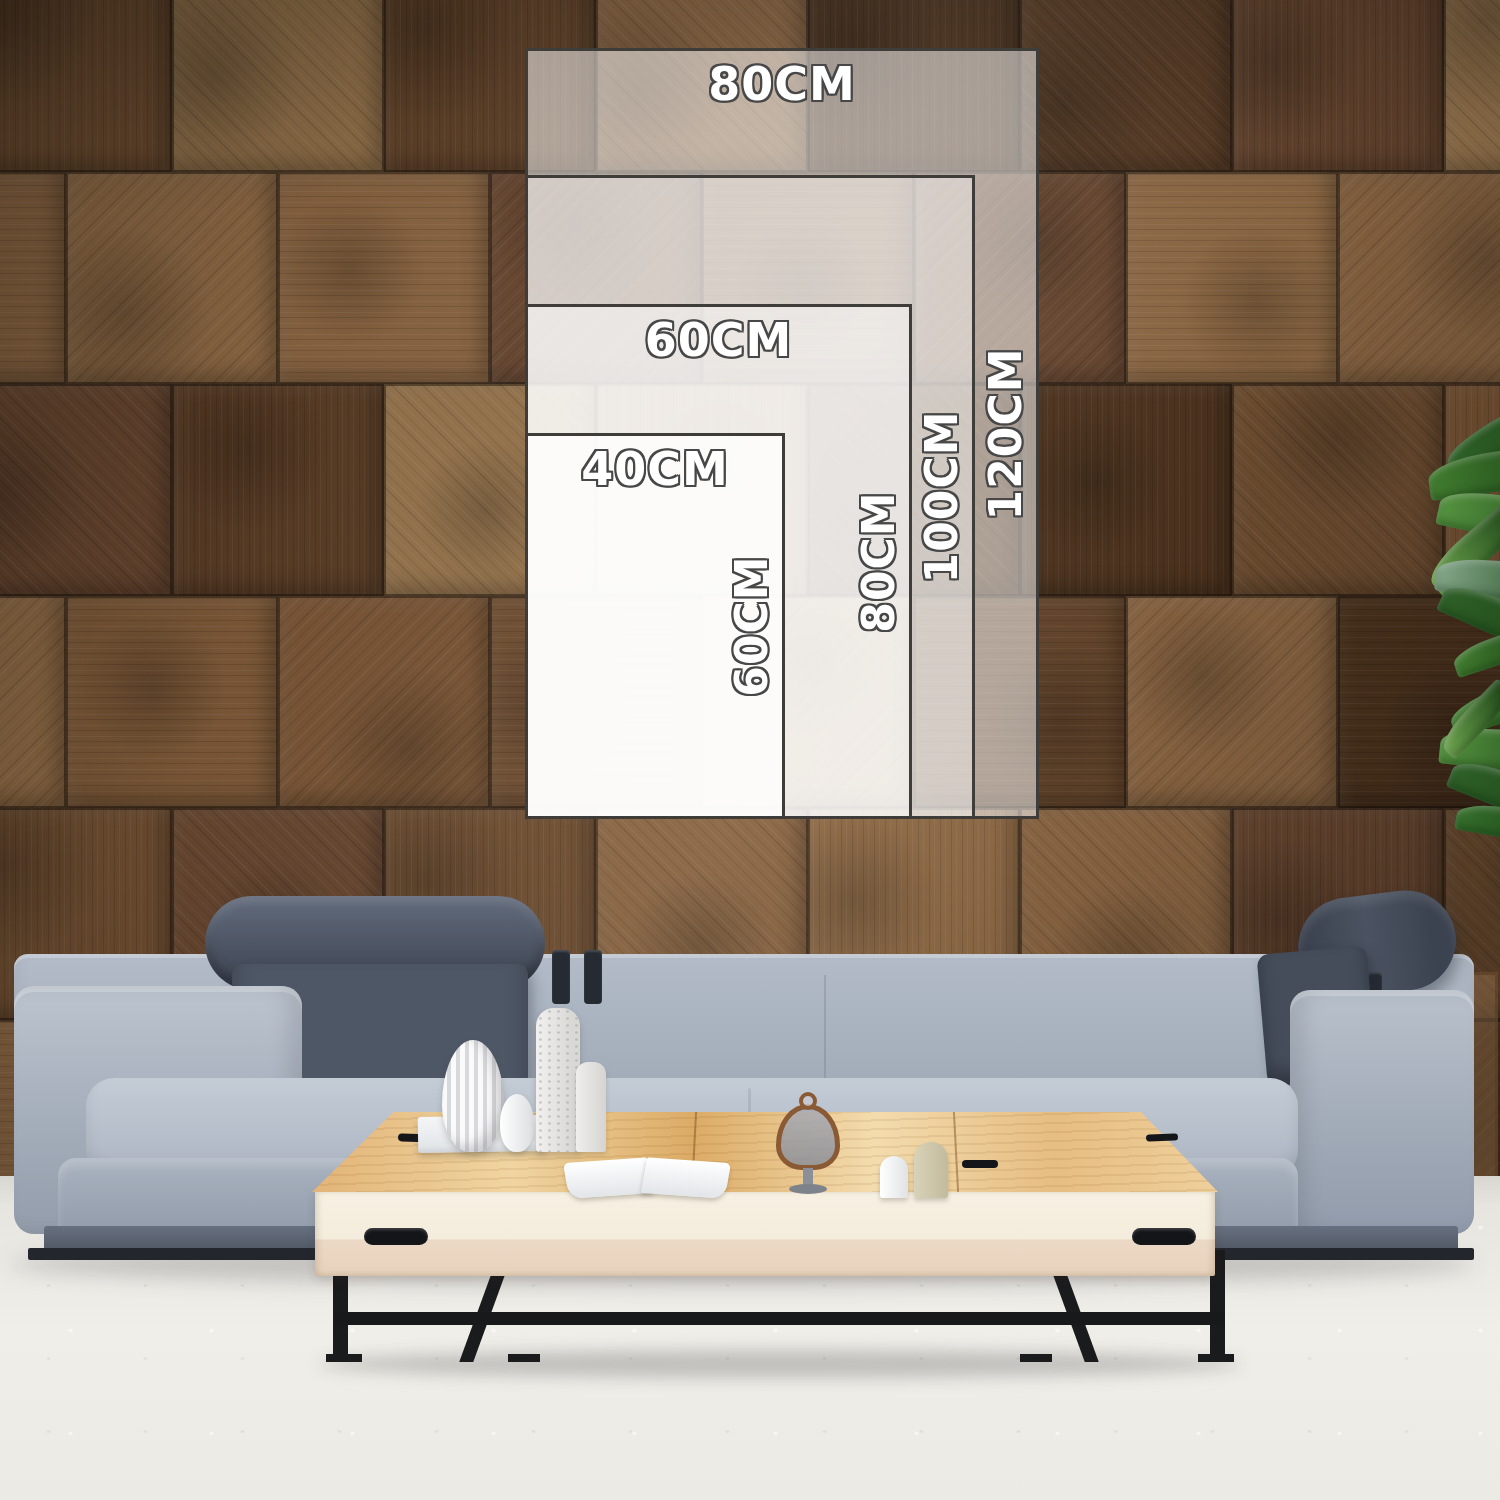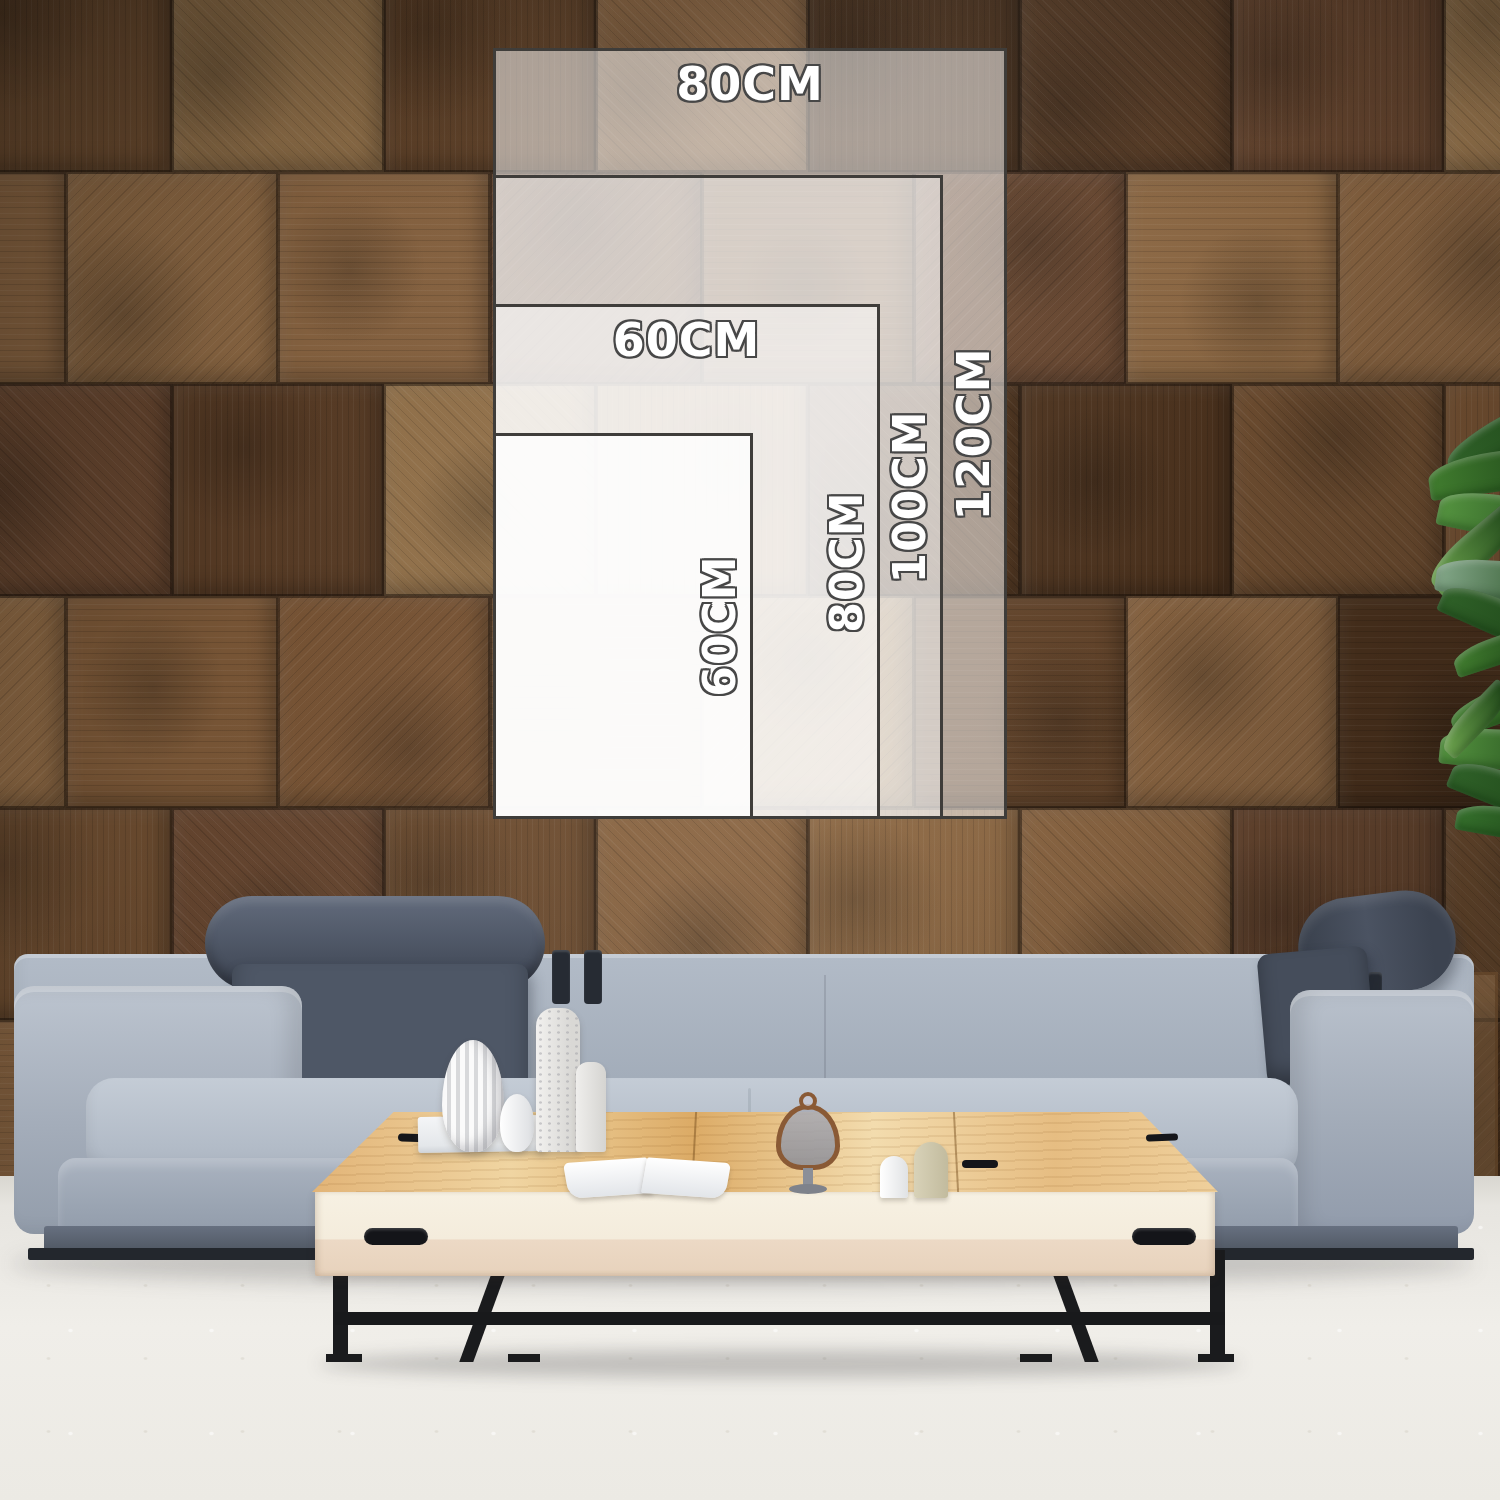--- a/index.html
+++ b/index.html
@@ -19,21 +19,21 @@
   
   #floor{left:0;top:1176px;width:1500px;height:324px;
     background-image:
       radial-gradient(rgba(160,150,130,.16) 1px, transparent 2.5px),
       radial-gradient(rgba(255,255,255,.55) 1.5px, transparent 3px),
       linear-gradient(180deg,#d8d6d0 0px,#e7e5e0 30px,#f0eee9 150px,#eceae4 324px);
     background-size:97px 73px,141px 103px,100% 100%;}
 
   
   #size-chart{left:0;top:0;width:1500px;height:1500px;pointer-events:none;}
-  .size-rect{position:absolute;border:3px solid #3f3d3a;box-sizing:border-box;}
+  .size-rect{position:absolute;border:3px solid #3f3d3a;box-sizing:border-box;margin-left:32px;}
   .w-label,.v-label{color:#fff;font-weight:bold;letter-spacing:1px;
     text-shadow:-2px -2px 0 #474747,2px -2px 0 #474747,-2px 2px 0 #474747,2px 2px 0 #474747,
                 0 -2px 0 #474747,0 2px 0 #474747,-2px 0 0 #474747,2px 0 0 #474747;}
   .w-label{position:absolute;left:0;right:0;top:6px;text-align:center;font-size:46px;line-height:1.2;}
   .v-label{position:absolute;right:6px;top:50%;transform:translateY(-50%) rotate(180deg);
     writing-mode:vertical-rl;font-size:44px;line-height:1.1;}
 
   
   .fabric{background-image:
       repeating-linear-gradient(0deg,rgba(255,255,255,.06) 0 1px,transparent 1px 3px),
@@ -215,20 +215,21 @@
         <div class="v-label">120CM</div>
       </div>
       <div class="size-rect" style="left: 493px; top: 175px; width: 450px; height: 644px; background: rgba(255, 255, 255, 0.42); border-color: rgb(63, 61, 58);">
         <div class="v-label">100CM</div>
       </div>
       <div class="size-rect" style="left: 493px; top: 304px; width: 387px; height: 515px; background: rgba(255, 255, 255, 0.5); border-color: rgb(63, 61, 58);">
         <div class="w-label">60CM</div>
         <div class="v-label">80CM</div>
       </div>
       <div class="size-rect" style="left: 493px; top: 433px; width: 260px; height: 386px; background: rgba(255, 255, 255, 0.79); border-color: rgb(63, 61, 58);">
+        <div class="w-label">40CM</div>
         <div class="v-label">60CM</div>
       </div>
     </div>
 
   <div class="abs" id="floor"></div>
 
   <div class="abs" id="sofa-shadow"></div>
   <div class="abs fabric" id="sofa-back"></div>
   <div class="abs" id="back-seam"></div>
   <div class="abs quilt" id="headrest-roll"></div>

